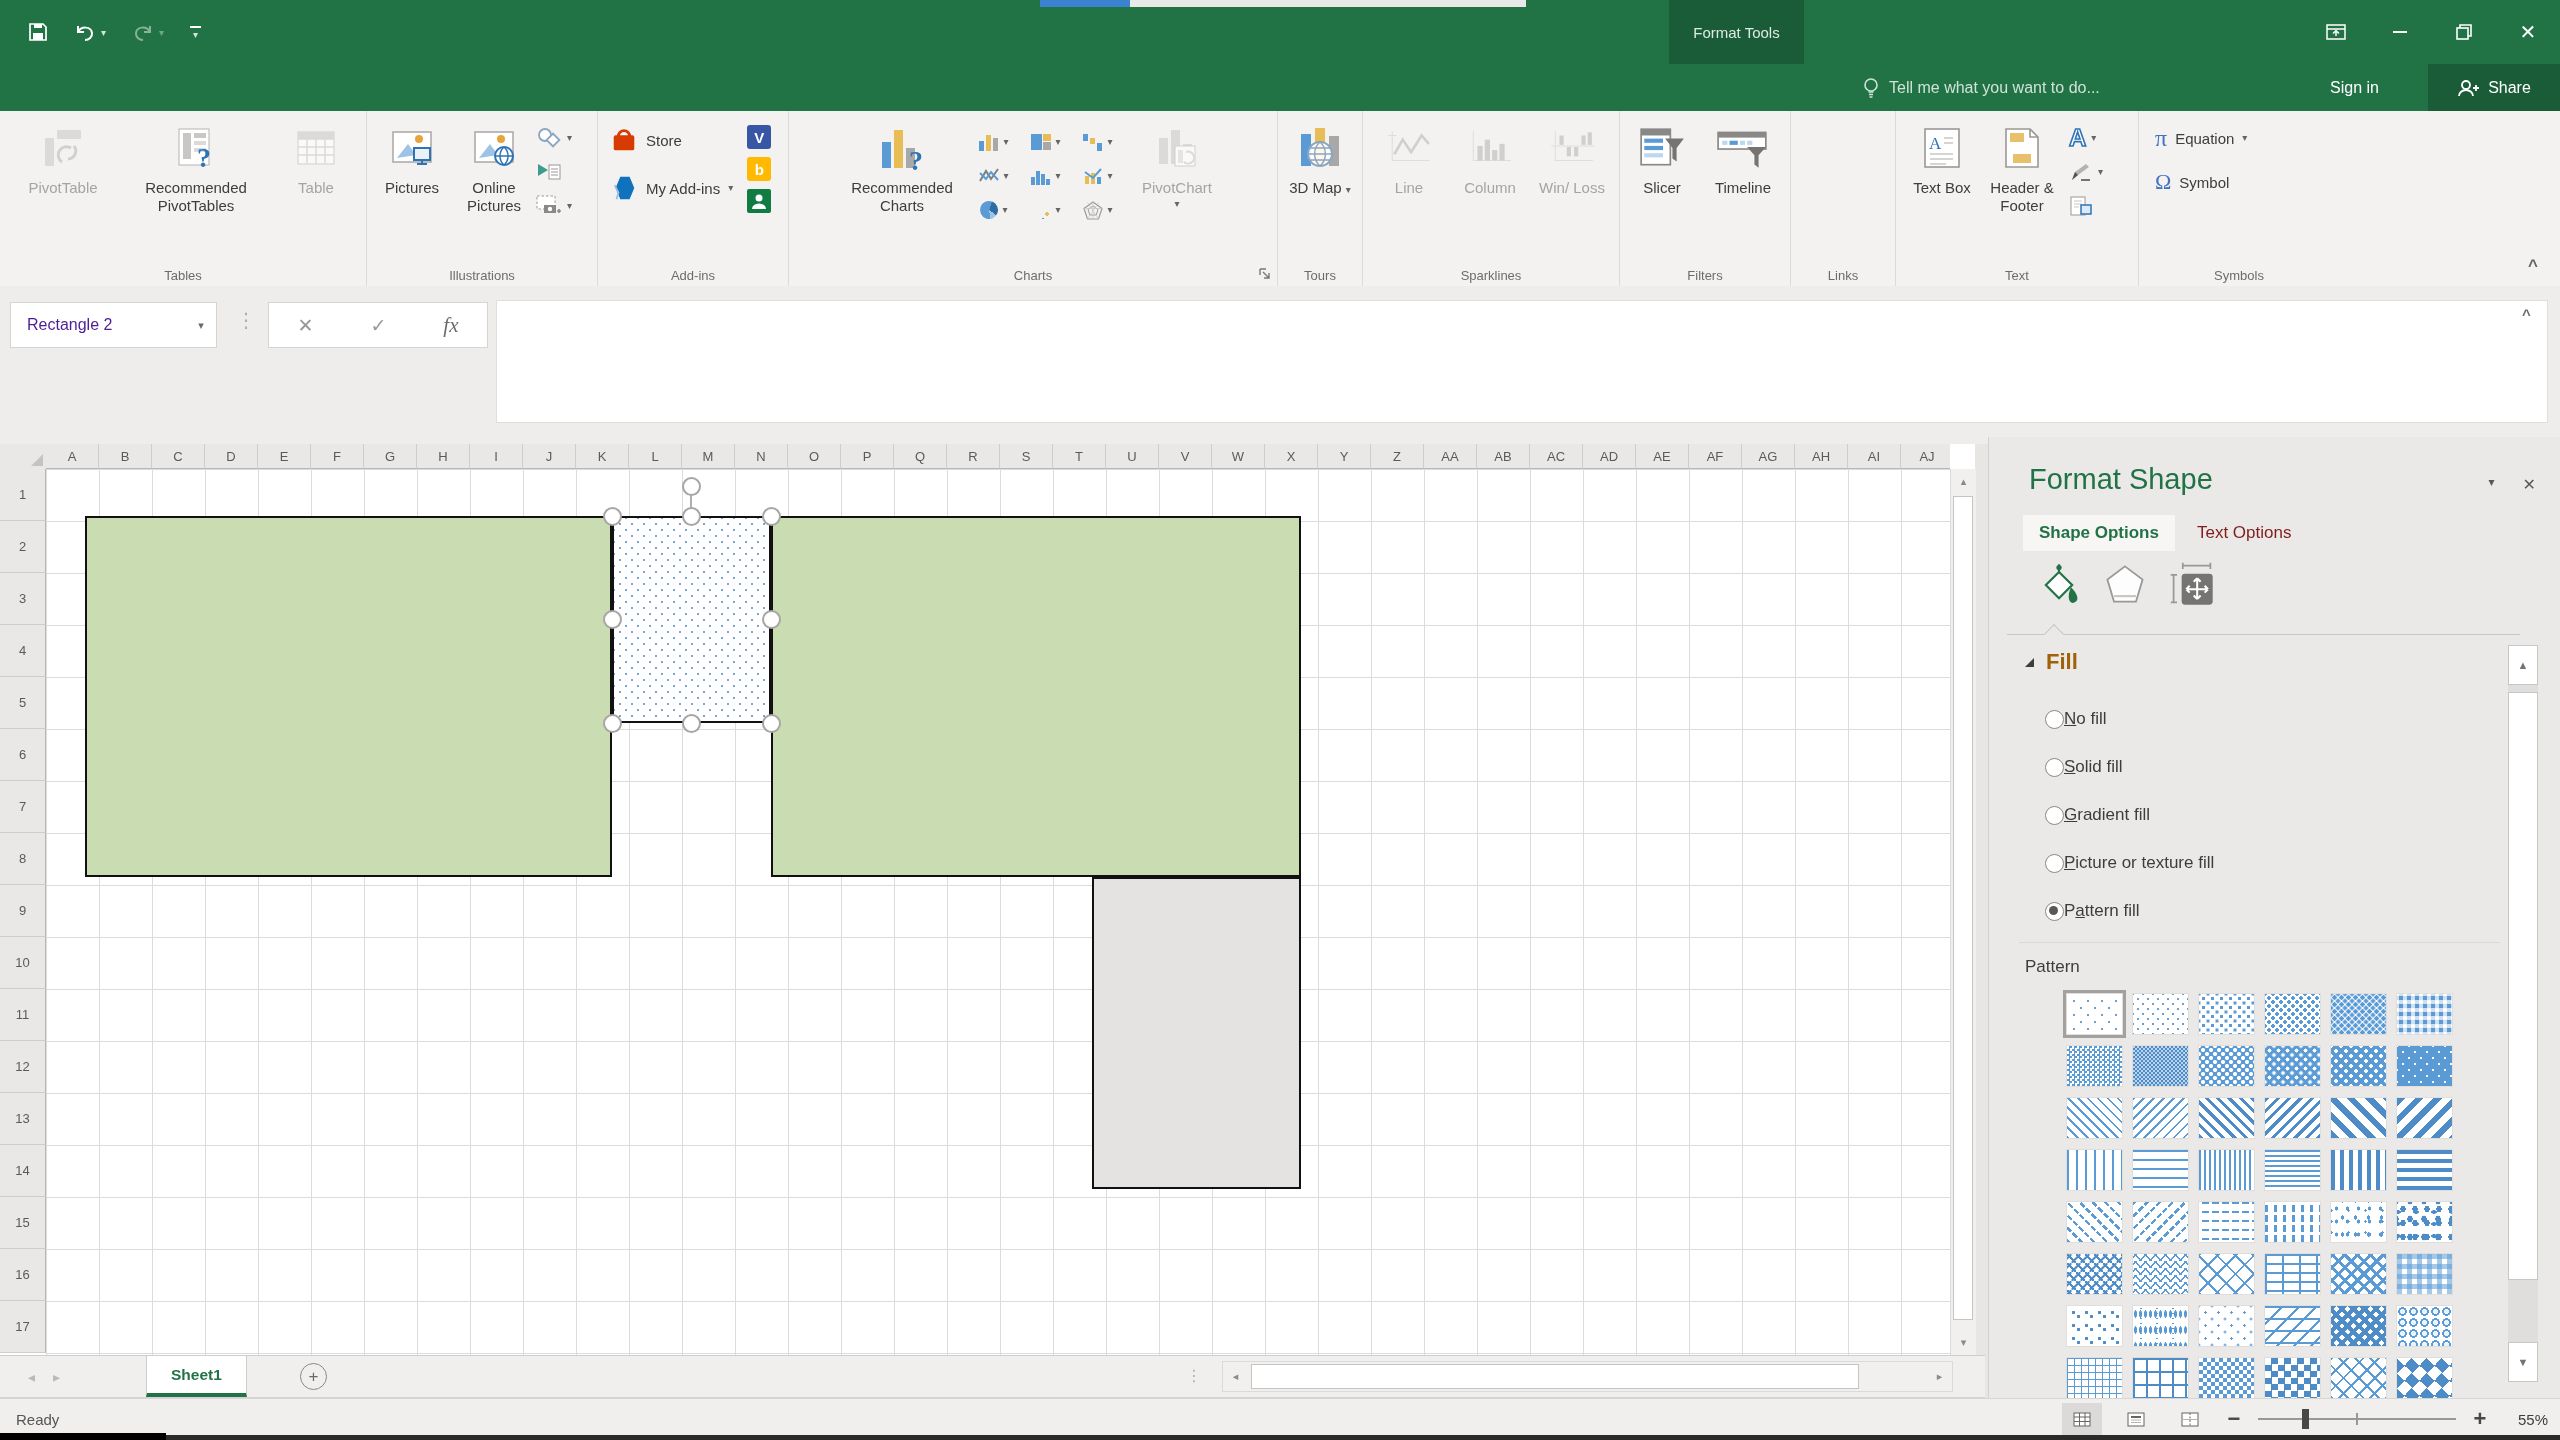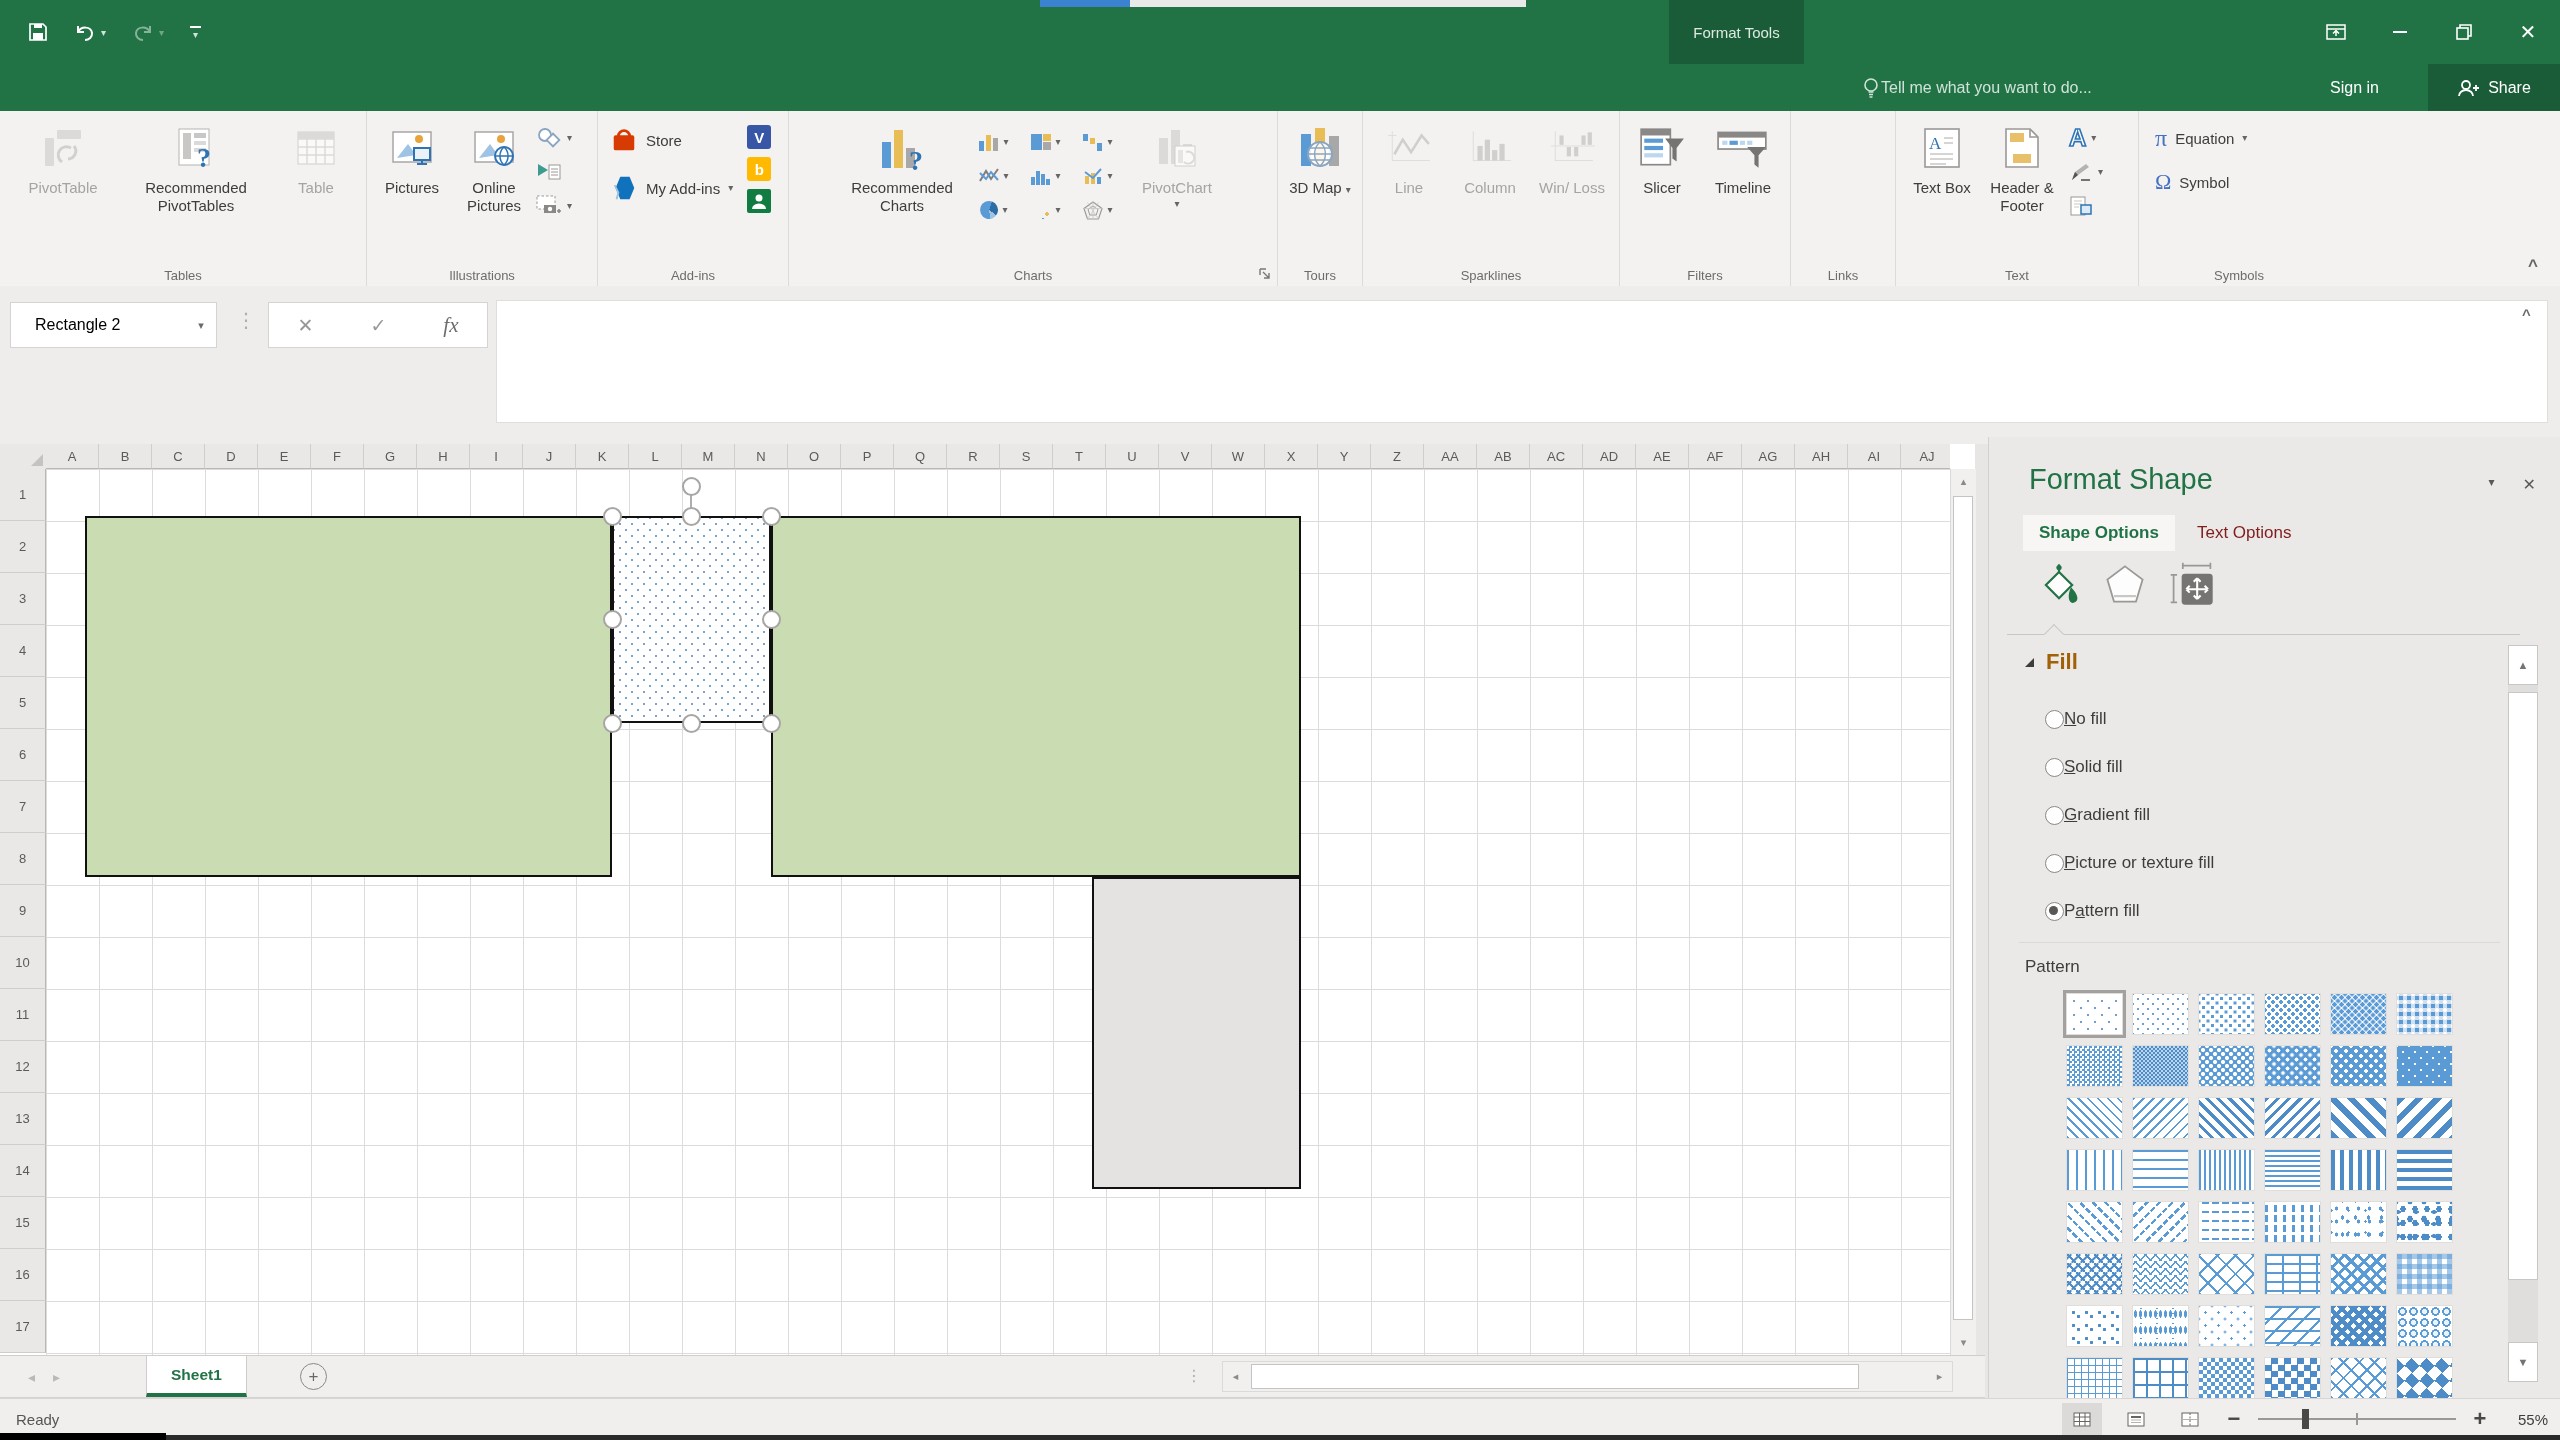--- a/index.html
+++ b/index.html
@@ -21,21 +21,21 @@
   .wincontrols{position:absolute;right:0;top:0;height:64px;display:flex}
   .wbtn{width:64px;height:64px;display:flex;align-items:center;justify-content:center;font-size:18px;color:#fff}
 
   
   .tabrow{position:absolute;left:0;top:64px;width:2560px;height:47px;background:#217346;display:flex;align-items:stretch}
   .tabs{display:flex;margin-left:10px}
   .tab{padding:0 21px;display:flex;align-items:center;font-size:16px;color:#fff;white-space:nowrap}
   .tab.file{background:#1d6941;padding:0 26px}
   .tab.active{background:#f4f2f1;color:#217346}
   .tab.context{background:#1a5c38;margin-left:40px;padding:0 30px}
-  .tellme{position:absolute;left:1862px;top:0;height:47px;display:flex;align-items:center;gap:1px;color:#cfe3d8;font-size:16px}
+  .tellme{position:absolute;left:1862px;top:0;height:47px;display:flex;align-items:center;gap:9px;color:#cfe3d8;font-size:16px}
   .signin{position:absolute;left:2330px;top:0;height:47px;display:flex;align-items:center;color:#fff;font-size:16px}
   .sharebox{position:absolute;left:2428px;top:0;width:132px;height:47px;background:#1a5c38;display:flex;align-items:center;justify-content:center;gap:9px;color:#fff;font-size:16px}
 
   
   .ribbon{position:absolute;left:0;top:111px;width:2560px;height:175px;background:#f4f2f1;border-bottom:1px solid #d2cfcd}
   .group{position:relative;float:left;height:175px;border-right:1px solid #dddbd9}
   .glabel{position:absolute;bottom:3px;left:0;right:0;text-align:center;font-size:13px;color:#6e6c6a}
   .gitems{position:absolute;top:6px;left:0;right:0;bottom:26px;display:flex;align-items:flex-start;justify-content:center}
   .rbig{display:flex;flex-direction:column;align-items:center;width:80px;padding-top:4px}
   .rbig .ic{height:54px;display:flex;align-items:center;justify-content:center}
@@ -49,21 +49,21 @@
   .sq24{width:24px;height:24px;border-radius:3px;display:flex;align-items:center;justify-content:center;color:#fff;font-weight:bold;font-size:15px}
   .minigrid{display:grid;grid-template-columns:repeat(3,52px);grid-auto-rows:34px;padding-top:8px}
   .mini{display:flex;align-items:center;gap:4px;justify-content:center}
   .launcher{position:absolute;right:6px;bottom:6px}
   .collapse-ribbon{position:absolute;right:22px;bottom:10px;font-size:17px;color:#676563;font-weight:bold}
   .wa{font-size:24px;font-weight:bold;color:#fff;-webkit-text-stroke:1.6px #2e74b5;line-height:22px}
 
   
   .fxrow{position:absolute;left:0;top:286px;width:2560px;height:158px;background:#efedeb}
   .namebox{position:absolute;left:10px;top:16px;width:205px;height:44px;background:#fff;border:1px solid #d6d4d2;display:flex;align-items:center}
-  .namebox .nbtext{padding-left:24px;font-size:16px;color:#000000;flex:1}
+  .namebox .nbtext{padding-left:16px;font-size:16px;color:#4c1d95;flex:1}
   .namebox .nbcaret{width:30px;text-align:center;color:#6a6a6a;font-size:11px}
   .vdots{position:absolute;left:236px;top:22px;color:#b0aeac;font-size:20px;letter-spacing:0}
   .fxbtns{position:absolute;left:268px;top:16px;width:218px;height:44px;background:#fff;border:1px solid #d6d4d2;display:flex;align-items:center;justify-content:space-around}
   .fxbtns .x{color:#9a9896;font-size:19px}
   .fxbtns .ok{color:#9a9896;font-size:19px}
   .fxbtns .fx{font-family:"Liberation Serif","DejaVu Serif",serif;font-style:italic;font-size:21px;color:#6f6d6b}
   .fxinput{position:absolute;left:496px;top:14px;width:2050px;height:121px;background:#fff;border:1px solid #e0deda}
   .fxcollapse{position:absolute;left:2522px;top:20px;font-size:15px;color:#6a6a6a;font-weight:bold}
 
   

